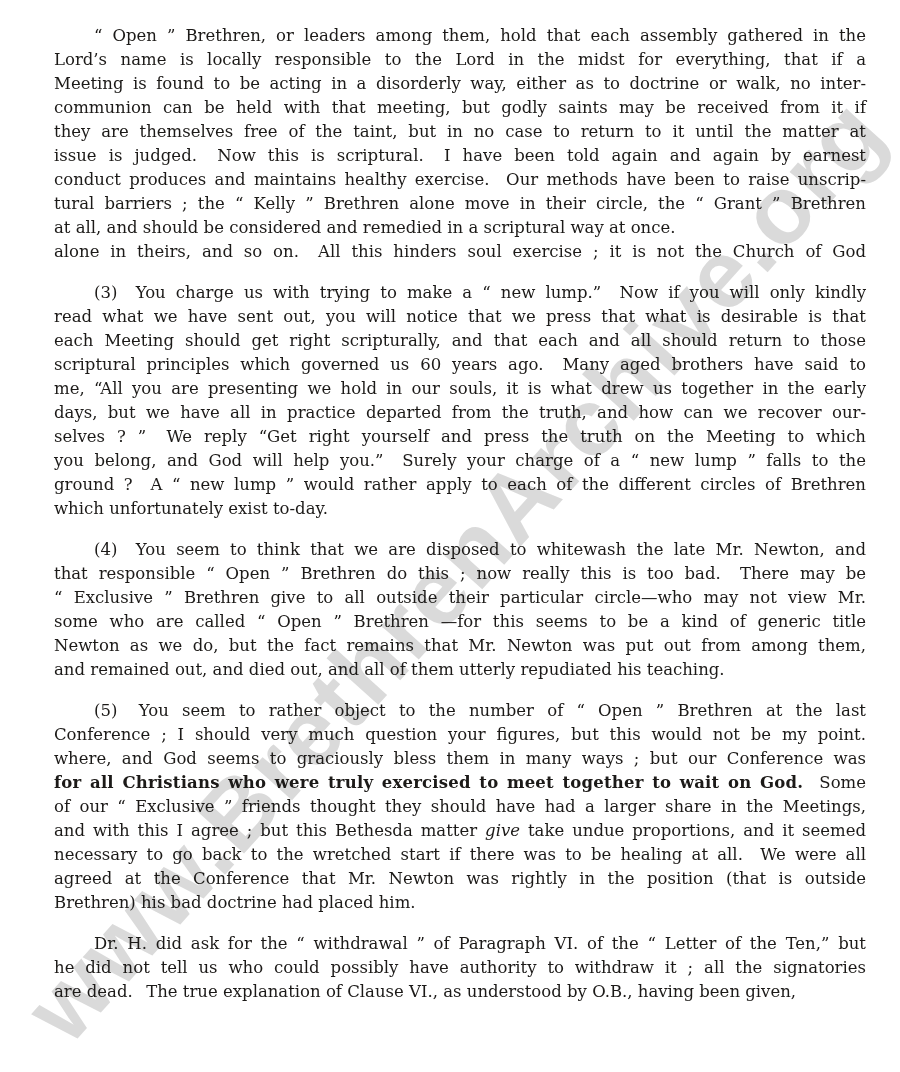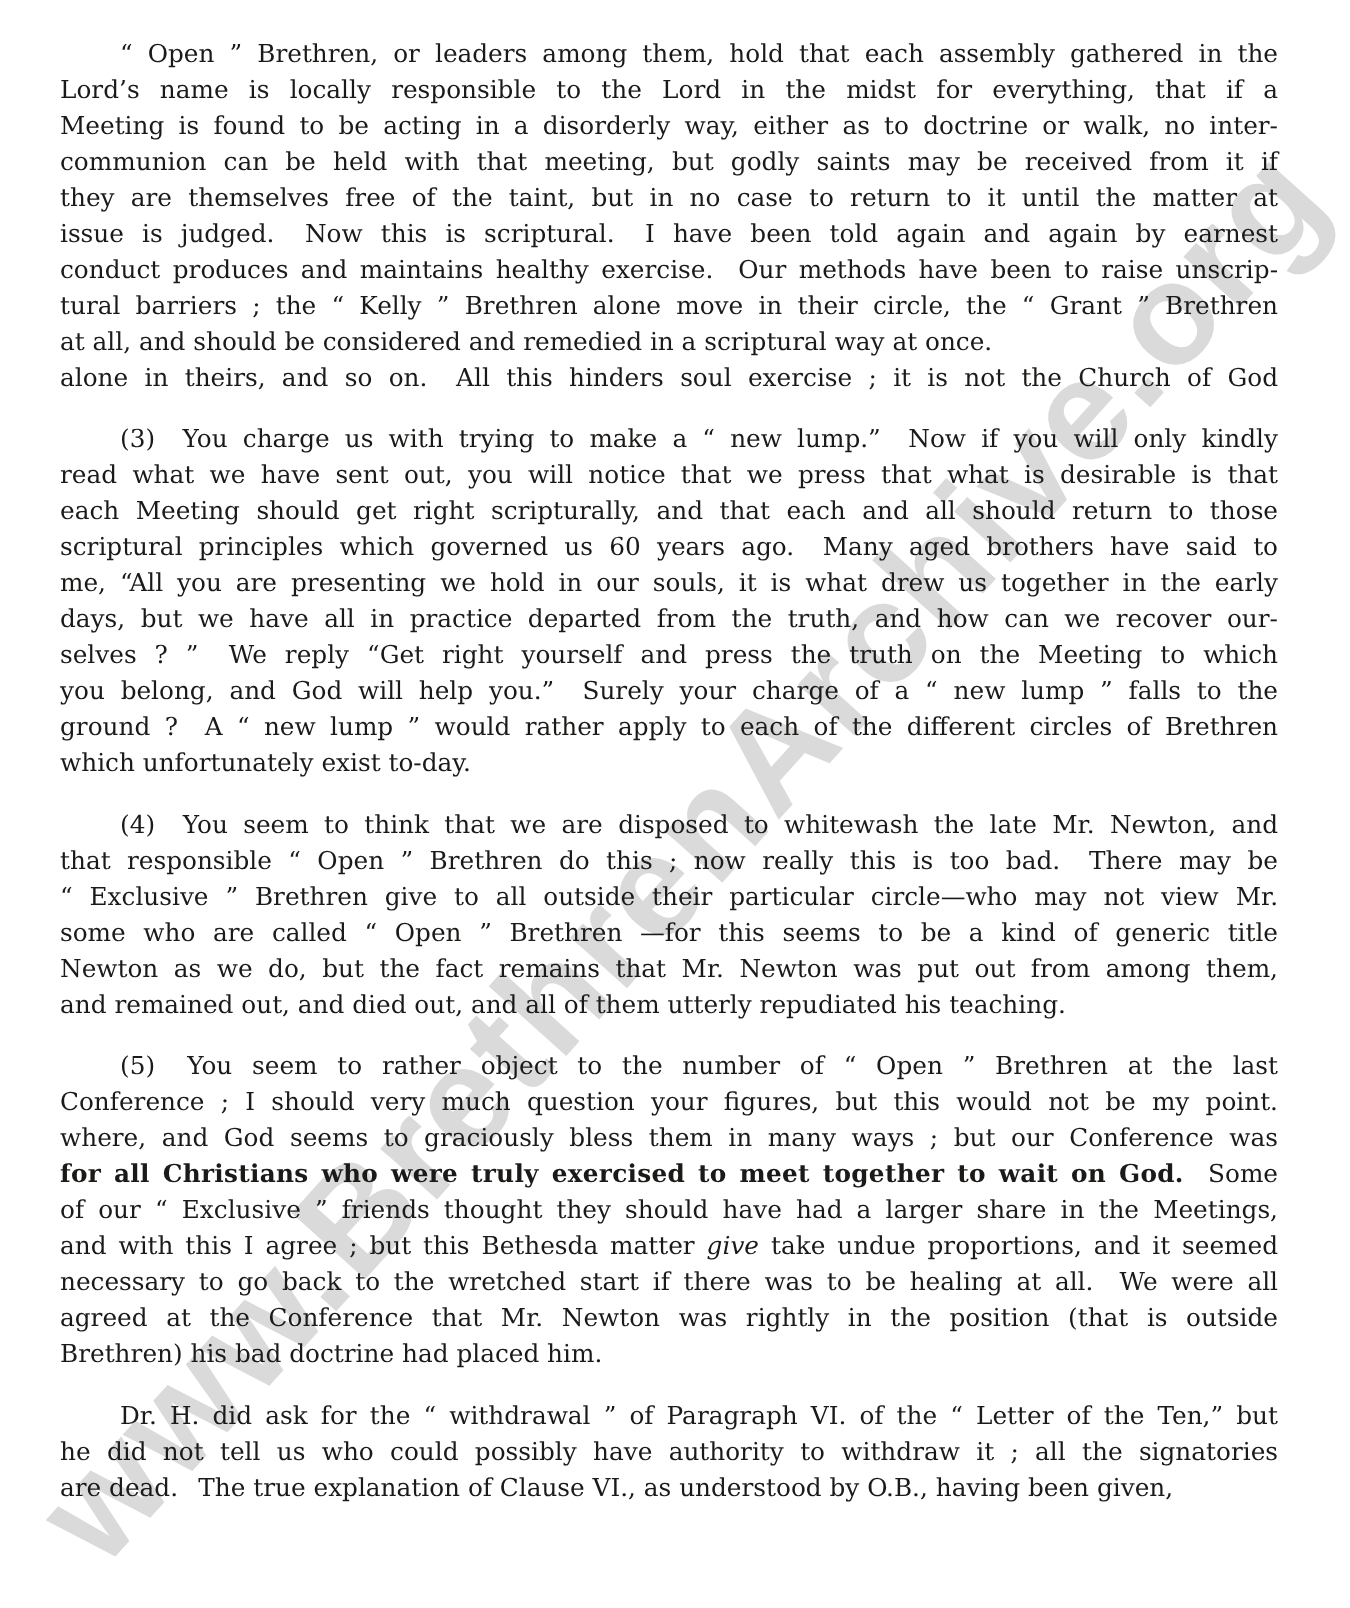--- a/index.html
+++ b/index.html
@@ -32,21 +32,21 @@
     font-weight: bold;
     font-size: 96px;
     letter-spacing: 2px;
     color: rgba(168, 168, 168, 0.42);
     white-space: nowrap;
     z-index: 0;
     user-select: none;
   }
   .page-body {
     position: absolute;
-    left: 40px;
+    left: 54px;
     top: 24px;
     width: 812px;
     z-index: 1;
   }
   .paragraph {
     margin: 0 0 17px 0;
   }
   .line {
     font-size: 16.5px;
     line-height: 24px;

